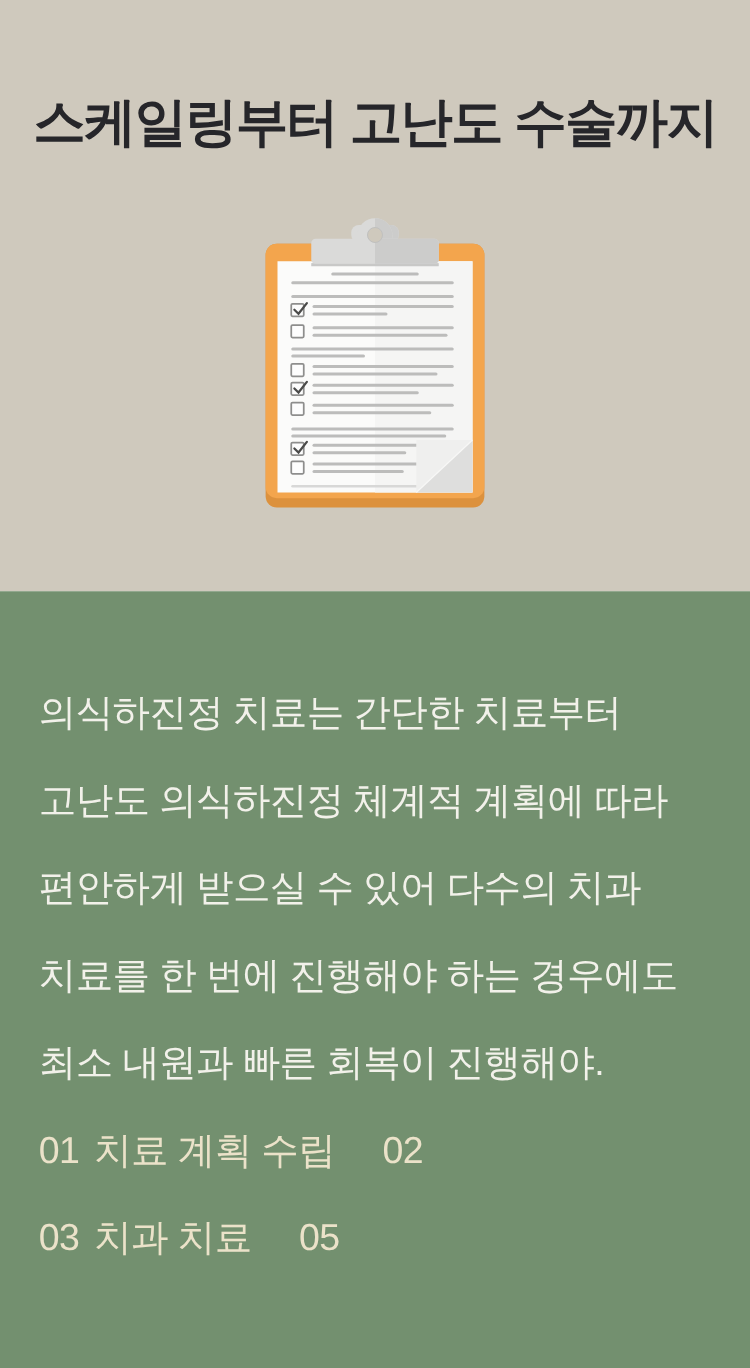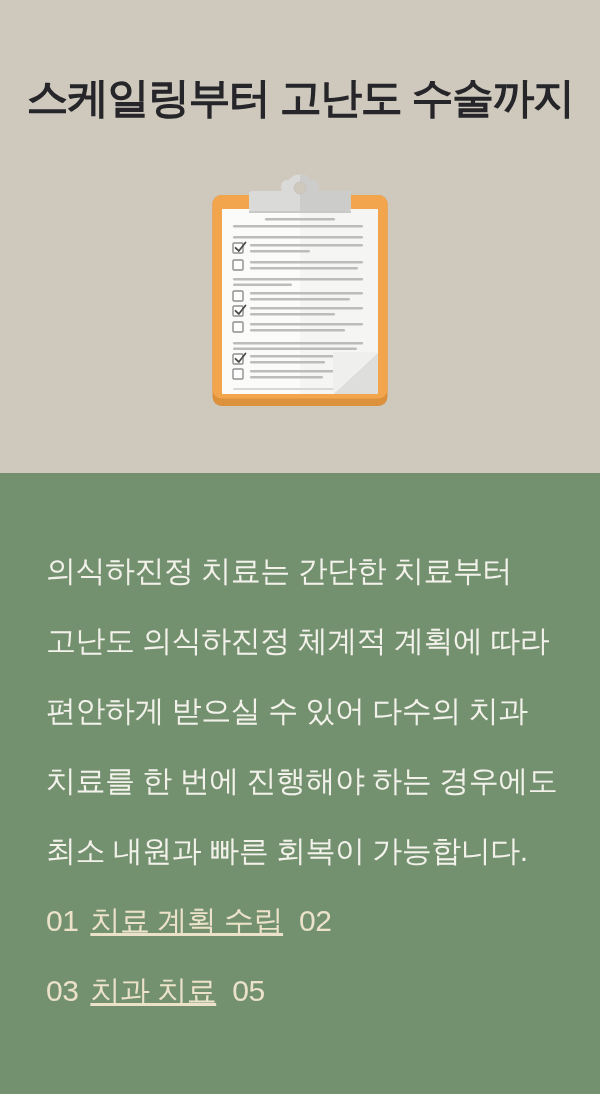--- a/index.html
+++ b/index.html
@@ -29,43 +29,43 @@
   .clipboard-wrap{
     margin-top:45px;
     display:flex;justify-content:center;
   }
 
   
   .bottom-section{
     height:621px;flex:0 0 621px;
     background:#73906F;
     box-sizing:border-box;
-    padding:63px 20px 0 46px;
+    padding:63px 20px 0 31px;
   }
   .para-line{
     font-size:30px;
     line-height:70px;
     letter-spacing:-0.5px;
     color:#F2F1EA;
     white-space:nowrap;
   }
   .steps{margin-top:0;}
   .steps-row{
     display:flex;
     align-items:baseline;
-    gap:16px;
+    gap:38px;
     font-size:30px;
     line-height:70px;
     letter-spacing:-0.5px;
     color:#EBE2C9;
     white-space:nowrap;
   }
   .step{display:flex;align-items:baseline;gap:12px;}
   .step-num{font-weight:500;}
-  .step-label{font-weight:500;text-decoration:underline;}
+  .step-label{font-weight:500;}
 </style>
 </head>
 <body>
 
 <div class="card">
 
   <div class="top-section">
     <h1 class="page-title">스케일링부터 고난도 수술까지</h1>
 
     <div class="clipboard-wrap">
@@ -150,21 +150,21 @@
       </svg>
     </div>
   </div>
 
   <div class="bottom-section">
     <div>
       <div class="para-line">의식하진정 치료는 간단한 치료부터</div>
       <div class="para-line">고난도 의식하진정 체계적 계획에 따라</div>
       <div class="para-line">편안하게 받으실 수 있어 다수의 치과</div>
       <div class="para-line">치료를 한 번에 진행해야 하는 경우에도</div>
-      <div class="para-line">최소 내원과 빠른 회복이 가능합니다.</div>
+      <div class="para-line">최소 내원과 빠른 회복이 진행해야.</div>
     </div>
 
     <div class="steps">
       <div class="steps-row">
         <div class="step">
           <span class="step-num">01</span>
           <span class="step-label">치료 계획 수립</span>
         </div>
         <div class="step">
           <span class="step-num">02</span>

